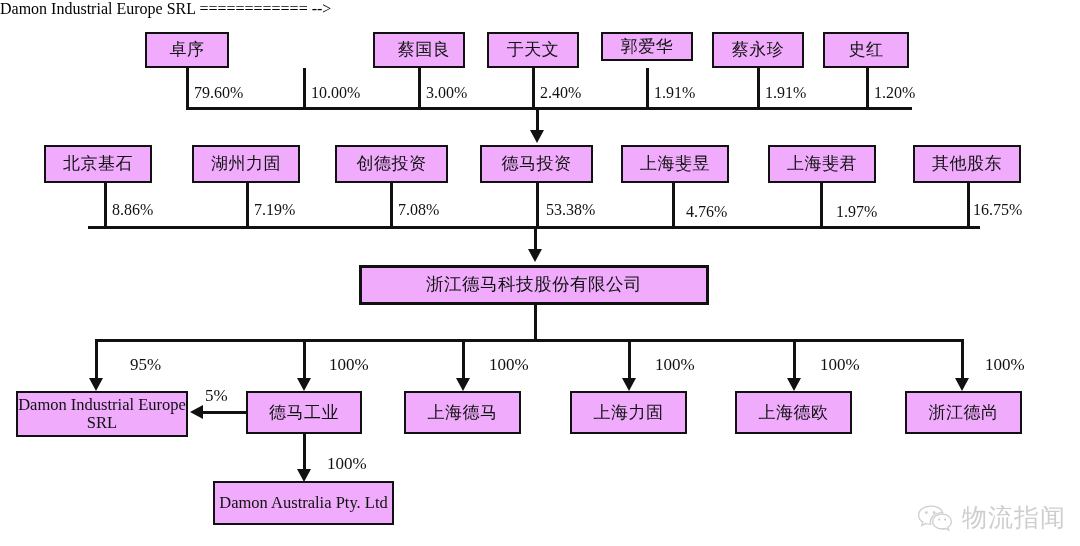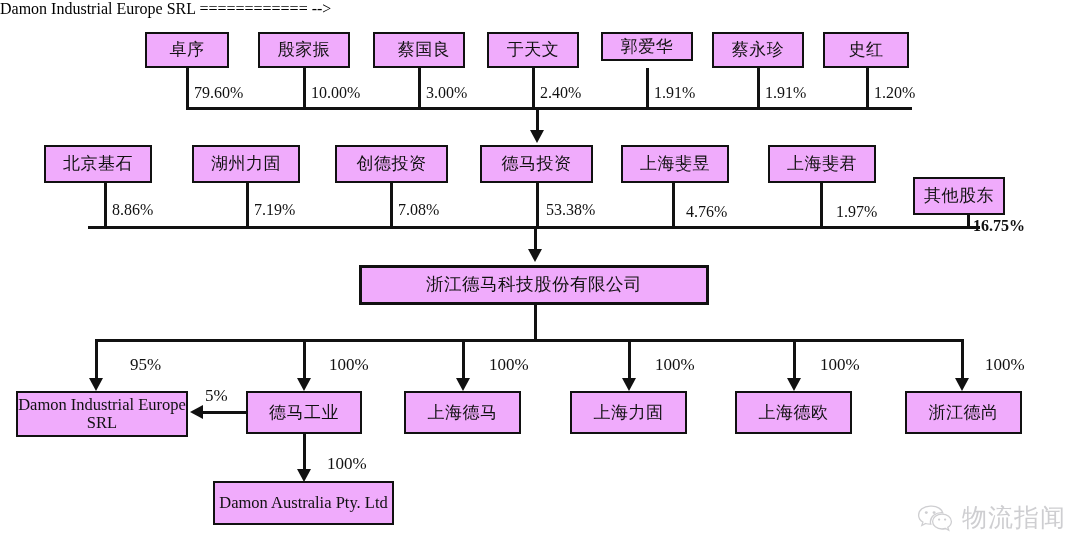--- a/index.html
+++ b/index.html
@@ -109,23 +109,20 @@
 </style>
 </head>
 <body>
 
 <div id="chart-root">
 
   
   <div class="node cn" style="left:145px; top:32px; width:84px; height:36px;">
     <span>卓序</span>
   </div>
-  <div class="node cn" style="left:258px; top:32px; width:92px; height:36px;">
-    <span>殷家振</span>
-  </div>
   <div class="node cn" style="left:373px; top:32px; width:92px; height:36px;padding-left:10px;">
     <span>蔡国良</span>
   </div>
   <div class="node cn" style="left:487px; top:32px; width:92px; height:36px;">
     <span>于天文</span>
   </div>
   <div class="node cn" style="left:601px; top:32px; width:92px; height:29px;">
     <span>郭爱华</span>
   </div>
   <div class="node cn" style="left:712px; top:32px; width:92px; height:36px;">
@@ -173,21 +170,21 @@
   </div>
   <div class="node cn" style="left:480px; top:145px; width:113px; height:38px;">
     <span>德马投资</span>
   </div>
   <div class="node cn" style="left:621px; top:145px; width:108px; height:38px;">
     <span>上海斐昱</span>
   </div>
   <div class="node cn" style="left:768px; top:145px; width:108px; height:38px;">
     <span>上海斐君</span>
   </div>
-  <div class="node cn" style="left:913px; top:145px; width:92px; height:38px;margin-top:32px;">
+  <div class="node cn" style="left:913px; top:145px; width:108px; height:38px;">
     <span>其他股东</span>
   </div>
 
   
   <div class="vline" style="left:104px; top:183px; height:46px;"></div>
   <div class="vline" style="left:246px; top:183px; height:46px;"></div>
   <div class="vline" style="left:390px; top:183px; height:46px;"></div>
   <div class="vline" style="left:536px; top:183px; height:46px;"></div>
   <div class="vline" style="left:672px; top:183px; height:46px;"></div>
   <div class="vline" style="left:820px; top:183px; height:46px;"></div>
@@ -196,21 +193,21 @@
   
   <div class="hline" style="left:88px; top:226px; width:892px;"></div>
 
   
   <div class="pct" style="left:112px; top:201px;">8.86%</div>
   <div class="pct" style="left:254px; top:201px;">7.19%</div>
   <div class="pct" style="left:398px; top:201px;">7.08%</div>
   <div class="pct" style="left:546px; top:201px;">53.38%</div>
   <div class="pct" style="left:686px; top:203px;">4.76%</div>
   <div class="pct" style="left:836px; top:203px;">1.97%</div>
-  <div class="pct" style="left:973px; top:217px;font-weight:bold;">16.75%</div>
+  <div class="pct" style="left:973px; top:201px;">16.75%</div>
 
   
   <div class="vline" style="left:534px; top:226px; height:28px;"></div>
   <div class="arrow-down" style="left:528px; top:249px;"></div>
 
   
   <div class="node cn center-co" style="left:359px; top:265px; width:350px; height:40px;">
     <span>浙江德马科技股份有限公司</span>
   </div>
 

